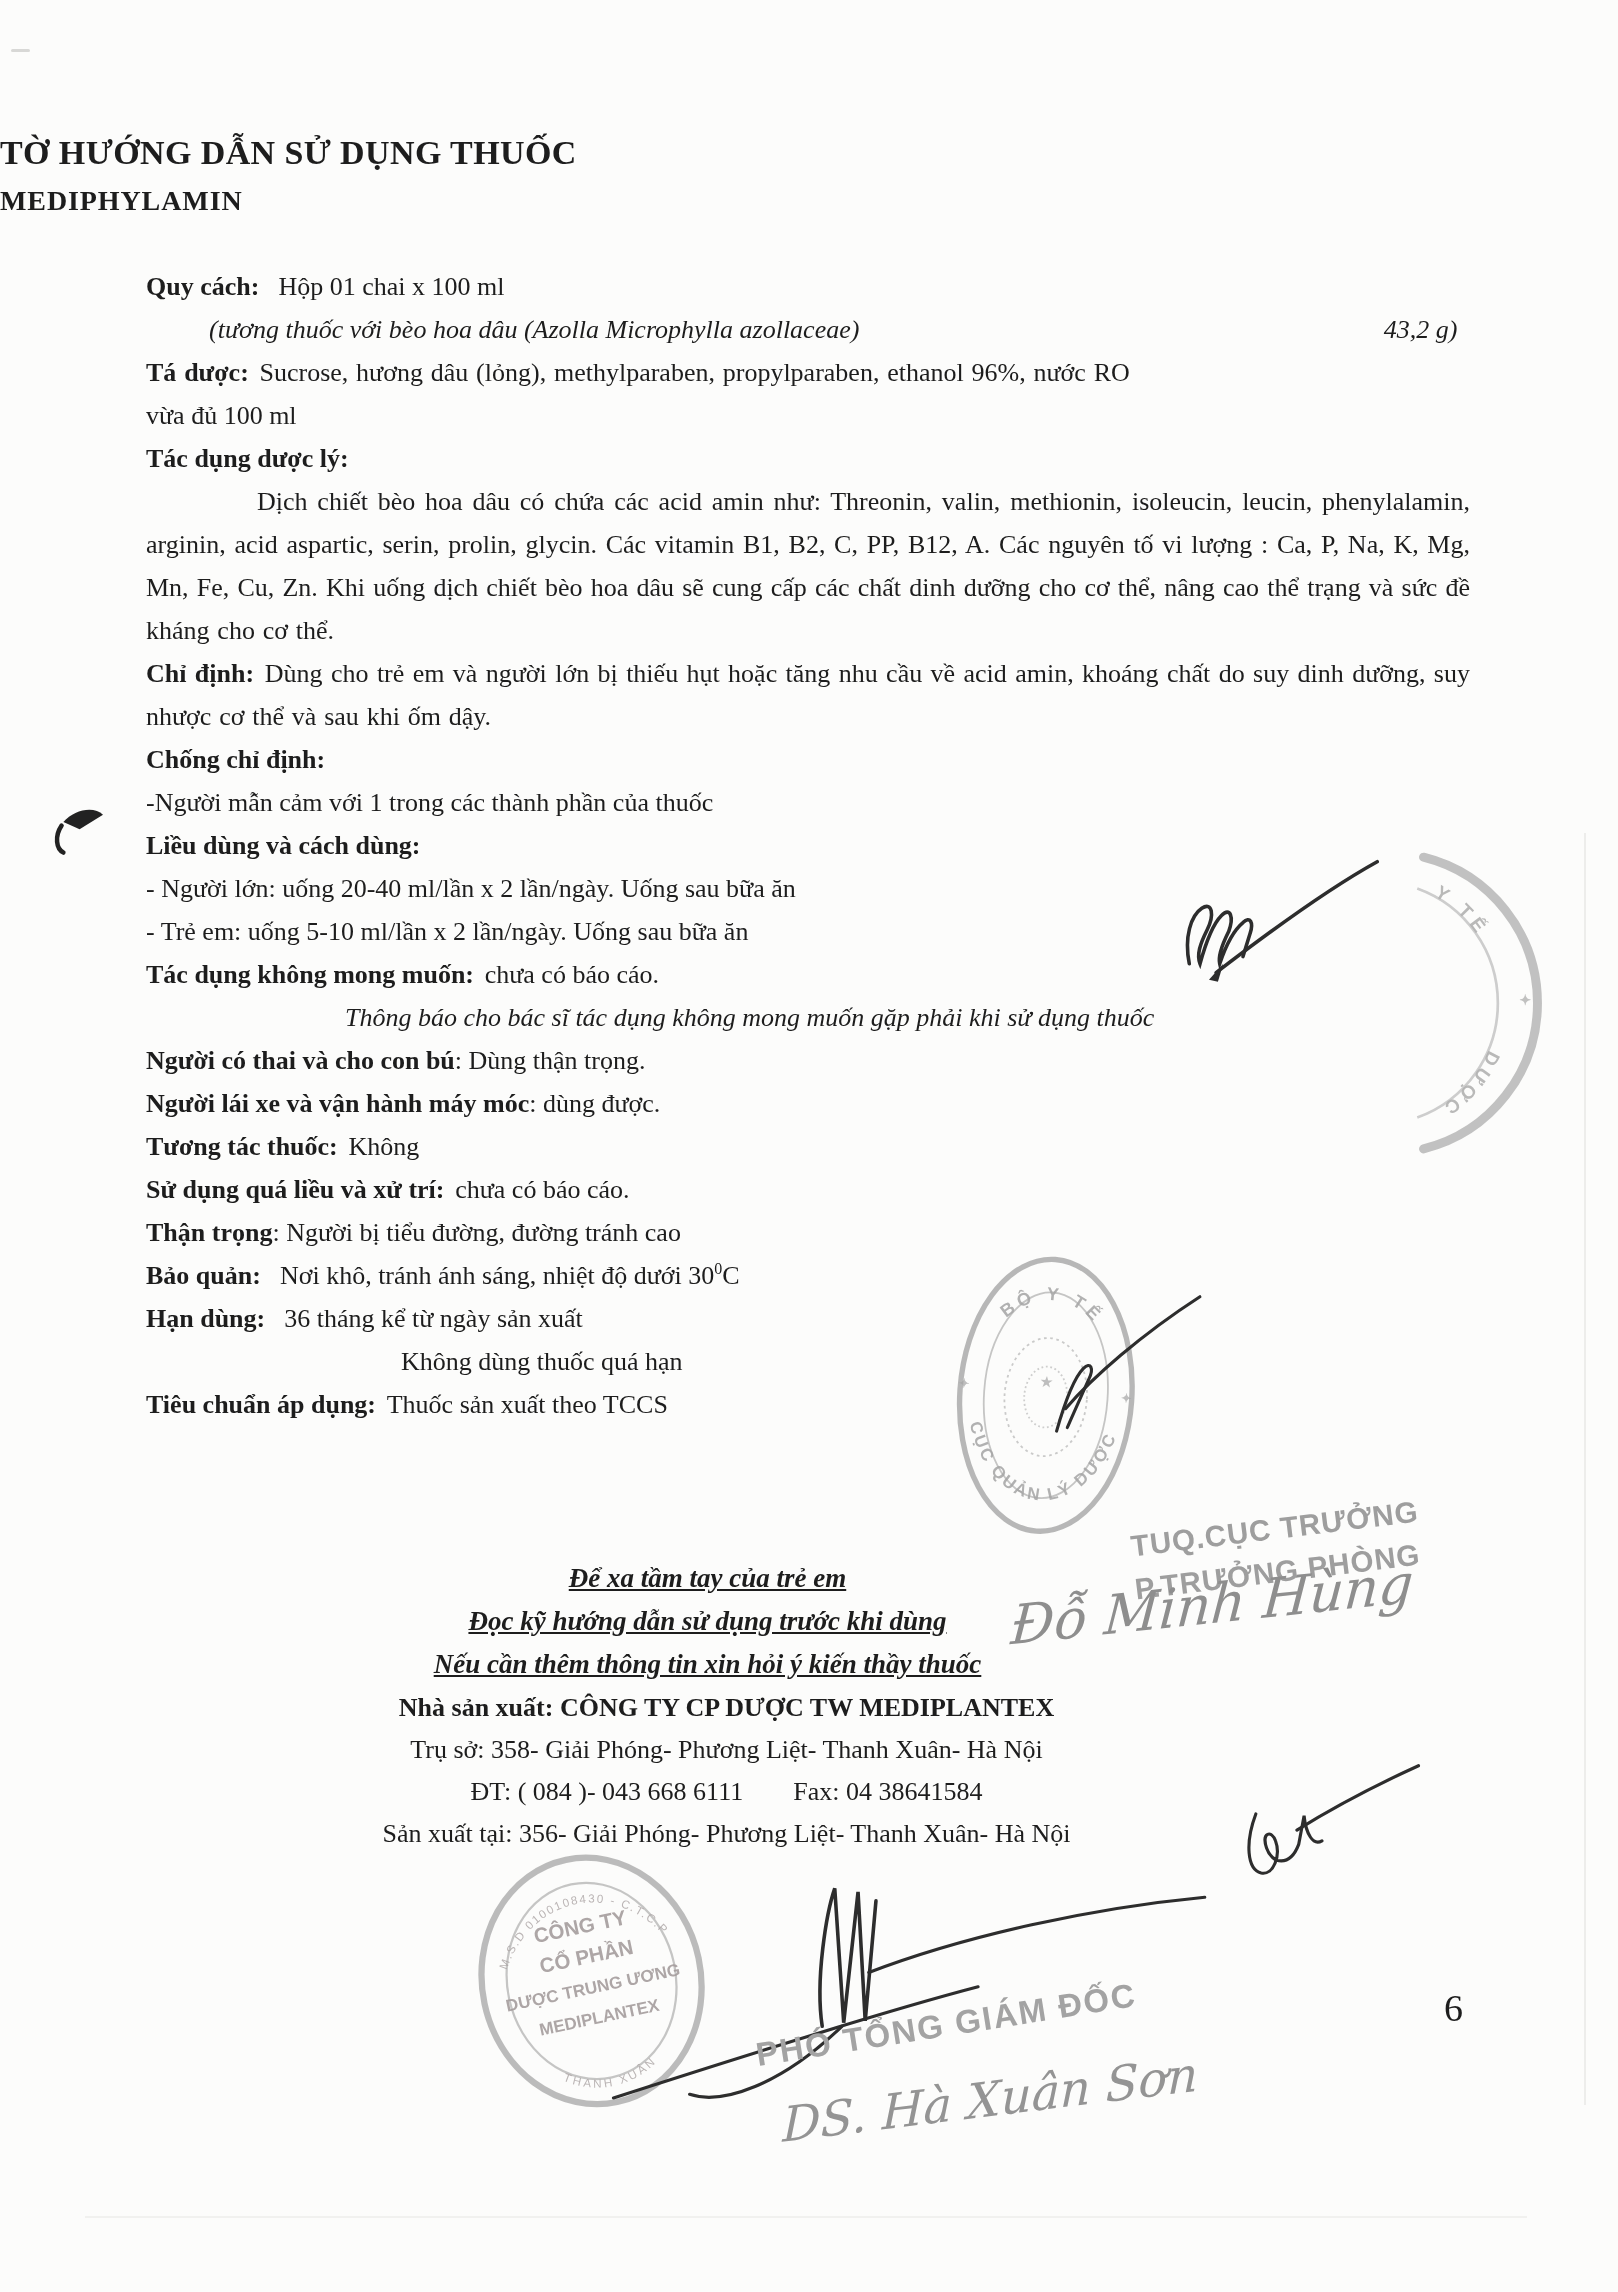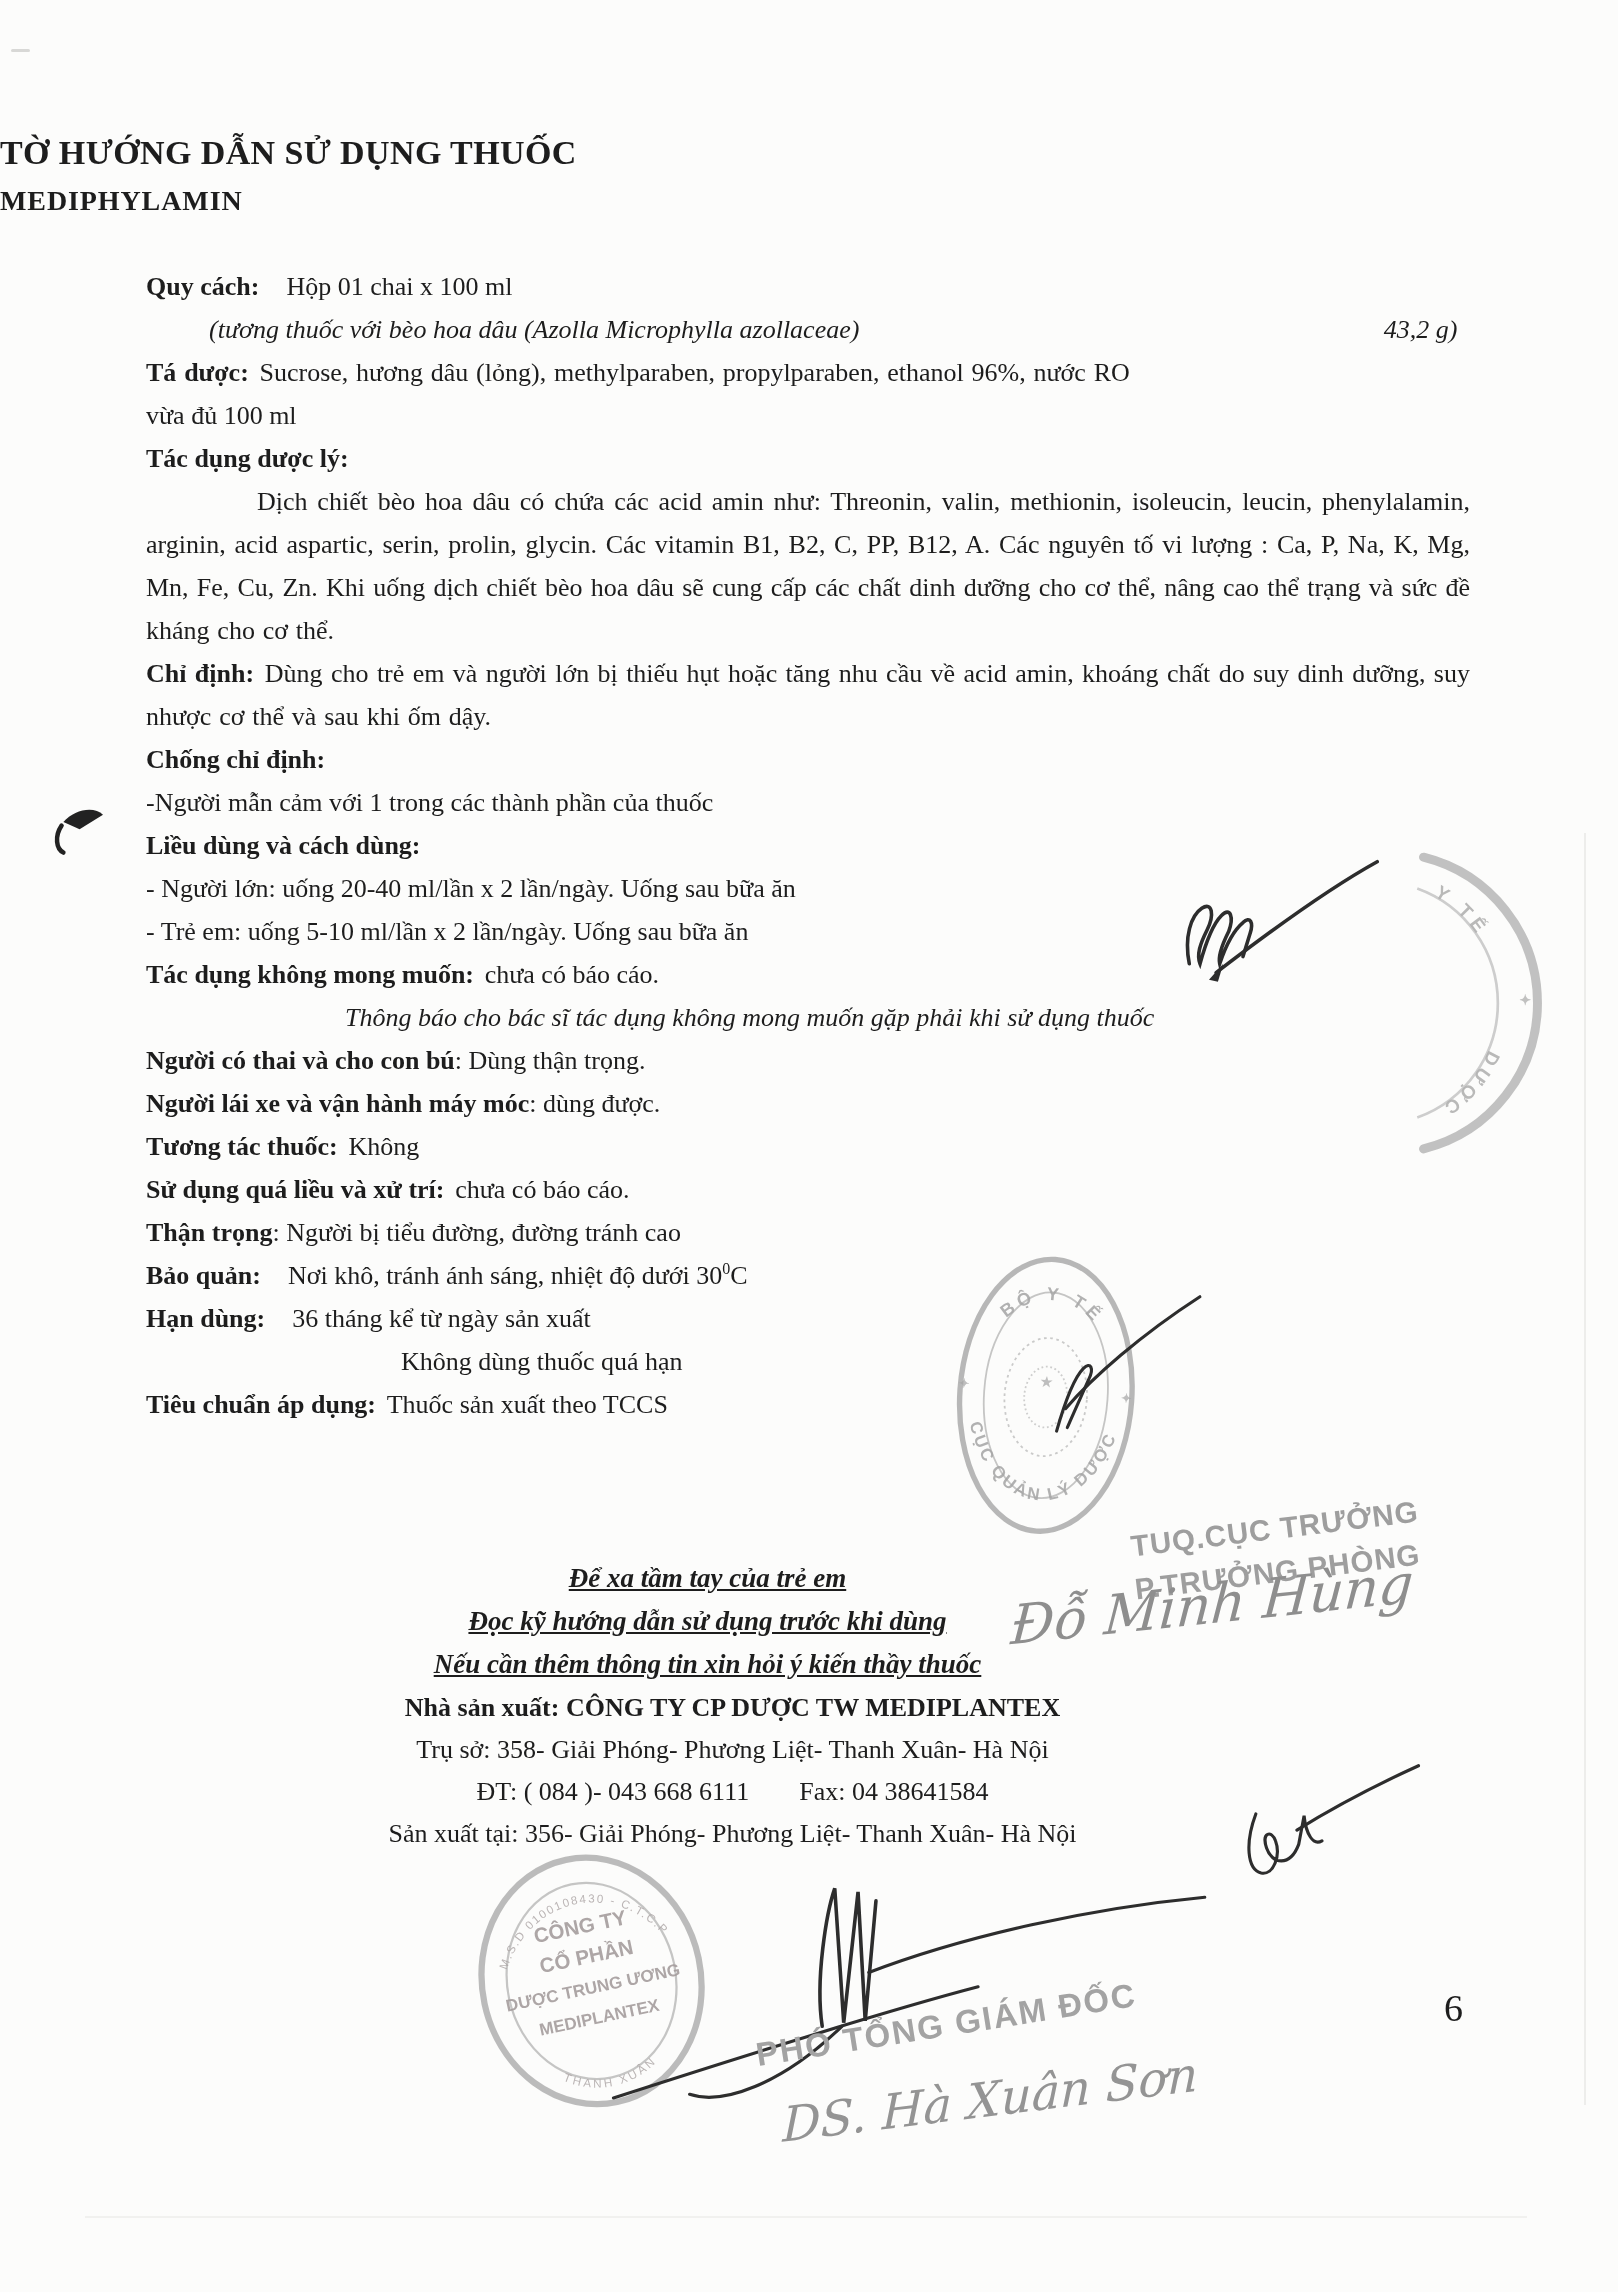--- a/index.html
+++ b/index.html
@@ -15,31 +15,31 @@
   .title-wrap h2{margin:12.5px 0 0 0;font-size:28px;font-weight:bold;letter-spacing:0.9px;}
 
   .body{position:absolute;left:146px;top:265px;width:1324px;font-size:26px;line-height:43px;}
   .body p{margin:0;}
   .just{text-align:justify;word-spacing:1.3px;}
   .ind-para{text-indent:111px;}
   .ind-equiv{padding-left:63px;}
   .ind-note{padding-left:199px;}
   .ind-expiry{padding-left:255px;}
   .gap{margin-left:10.7px;}
-  .biggap{margin-left:27px;}
+  .biggap{margin-left:19px;}
   .row{display:flex;justify-content:space-between;}
   .row .amt{padding-right:12.5px;white-space:nowrap;}
   .it{font-style:italic;}
   sup{font-size:16px;line-height:0;}
 
   .warnings{position:absolute;left:0;top:1555px;width:1415px;text-align:center;
             font-style:italic;font-weight:bold;font-size:27px;line-height:39px;}
   .warnings p{margin:4px;text-decoration:underline;}
 
-  .manu{position:absolute;left:16px;top:1687px;width:1433px;text-align:center;font-size:26px;line-height:42px;}
+  .manu{position:absolute;left:10px;top:1687px;width:1433px;text-align:center;font-size:26px;line-height:42px;}
   .manu p{margin:0;}
   .manu .bold{font-weight:bold;}
   .faxgap{margin-left:50px;}
 
   .pageno{position:absolute;left:1444px;top:1986px;font-size:38px;}
 
   .stamp-text{font-family:"Liberation Sans", sans-serif;font-weight:bold;position:absolute;}
   .approve1{left:1130px;top:1512px;transform:rotate(-7deg);color:#9e9e9e;font-size:29.6px;letter-spacing:0.9px;}
   .approve2{left:1134px;top:1555px;transform:rotate(-7deg);color:#9e9e9e;font-size:29.6px;letter-spacing:0.9px;}
   .sig1{position:absolute;left:1010px;top:1573px;transform:rotate(-6deg) skewX(-10deg);

